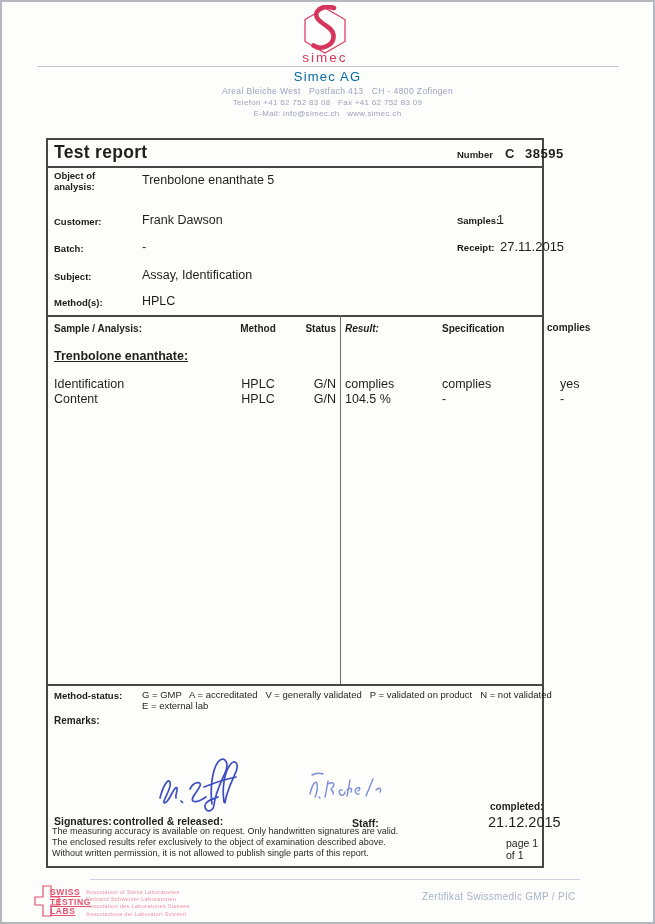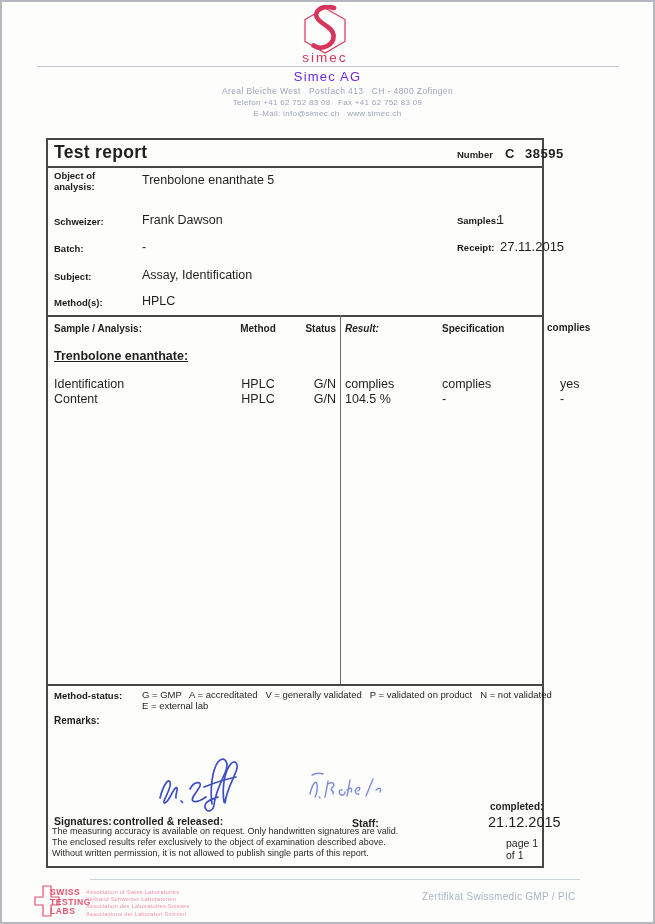--- a/index.html
+++ b/index.html
@@ -9,21 +9,21 @@
     background:#fdfdfc; overflow:hidden;
     font-family:"Liberation Sans", sans-serif;
     color:#1f1f1f;
     border:2px solid #b4b8be;
   }
   .abs { position:absolute; }
   .pre { white-space:pre-wrap; }
   .center { width:100%; text-align:center; }
 
   
-  .co-name   { top:67px; font-size:13px; color:#6d28d9; letter-spacing:1.2px; }
+  .co-name   { top:67px; font-size:13px; color:#0369a1; letter-spacing:1.2px; }
   .co-line1  { top:84px; font-size:8.5px; color:#9da2bd; letter-spacing:0.4px;padding-left:20px; }
   .co-line2  { top:96px; font-size:8px;   color:#9da2bd; letter-spacing:0.3px; }
   .co-line3  { top:107px; font-size:8px;  color:#9da2bd; letter-spacing:0.3px; }
   .head-rule { top:64px; left:35px; width:582px; height:1px; background:#c6c8d2; }
 
   
   .box { left:44px; top:136px; width:498px; height:730px; border:2px solid #474747; }
   .box .abs { position:absolute; }
   .rule2 { height:2px; background:#474747; left:0; width:100%; }
   .vline { width:1px; background:#6a6a6a; }
@@ -37,21 +37,21 @@
   .td    { font-size:12.5px; }
   .group-title { font-size:12.5px; font-weight:bold; text-decoration:underline; }
   .fine  { font-size:9px; line-height:11.2px; color:#2a2a2a; }
   .ms    { font-size:9.5px; line-height:11px; }
 
   .num-lbl { font-size:9.5px; font-weight:bold; }
   .num-val { font-size:13px; font-weight:bold; letter-spacing:0.5px; }
 
   
   .foot-rule { top:877px; left:88px; width:490px; height:1px; background:#ccd2de; }
-  .stl-word { font-size:8.5px; font-weight:bold; color:#e4526e; line-height:9.5px; letter-spacing:0.6px; }
+  .stl-word { font-size:8.5px; font-weight:bold; color:#e4526e; line-height:9.5px; letter-spacing:0.6px;text-decoration:underline; }
   .stl-assoc{ font-size:5.8px; color:#ef93a8; line-height:7.2px; letter-spacing:0.2px; }
   .cert { font-size:10px; color:#aab3c8; text-align:left; letter-spacing:0.3px; }
 </style>
 </head>
 <body>
 
 <div class="page">
 
   <svg class="abs" style="left:288px; top:3px;" width="70" height="58" viewBox="0 0 70 58">
     <polygon points="35,3 55,14.5 55,36.5 35,48 15,36.5 15,14.5" fill="none" stroke="#d6365c" stroke-width="1.2"></polygon>
@@ -72,21 +72,21 @@
     <div class="abs num-val" style="left:457px; top:6px;">C</div>
     <div class="abs num-val" style="left:477px; top:6px;">38595</div>
     <div class="abs rule2" style="top:26px;"></div>
 
     <div class="abs lbl" style="left:6px; top:31px; line-height:10.5px;">
       <span>Object of</span><br>
       <span>analysis:</span>
     </div>
     <div class="abs val" style="left:94px; top:33px;">Trenbolone enanthate 5</div>
 
-    <div class="abs lbl" style="left:6px; top:76px;">Schweizer:</div>
+    <div class="abs lbl" style="left:6px; top:76px;">Customer:</div>
     <div class="abs val" style="left:94px; top:73px;">Frank Dawson</div>
     <div class="abs lbl" style="left:409px; top:75px;">Samples:</div>
     <div class="abs val" style="left:449px; top:73px;">1</div>
 
     <div class="abs lbl" style="left:6px; top:103px;">Batch:</div>
     <div class="abs val" style="left:94px; top:100px;">-</div>
     <div class="abs lbl" style="left:409px; top:102px;">Receipt:</div>
     <div class="abs val-lg" style="left:452px; top:99px;">27.11.2015</div>
 
     <div class="abs lbl" style="left:6px; top:131px;">Subject:</div>

